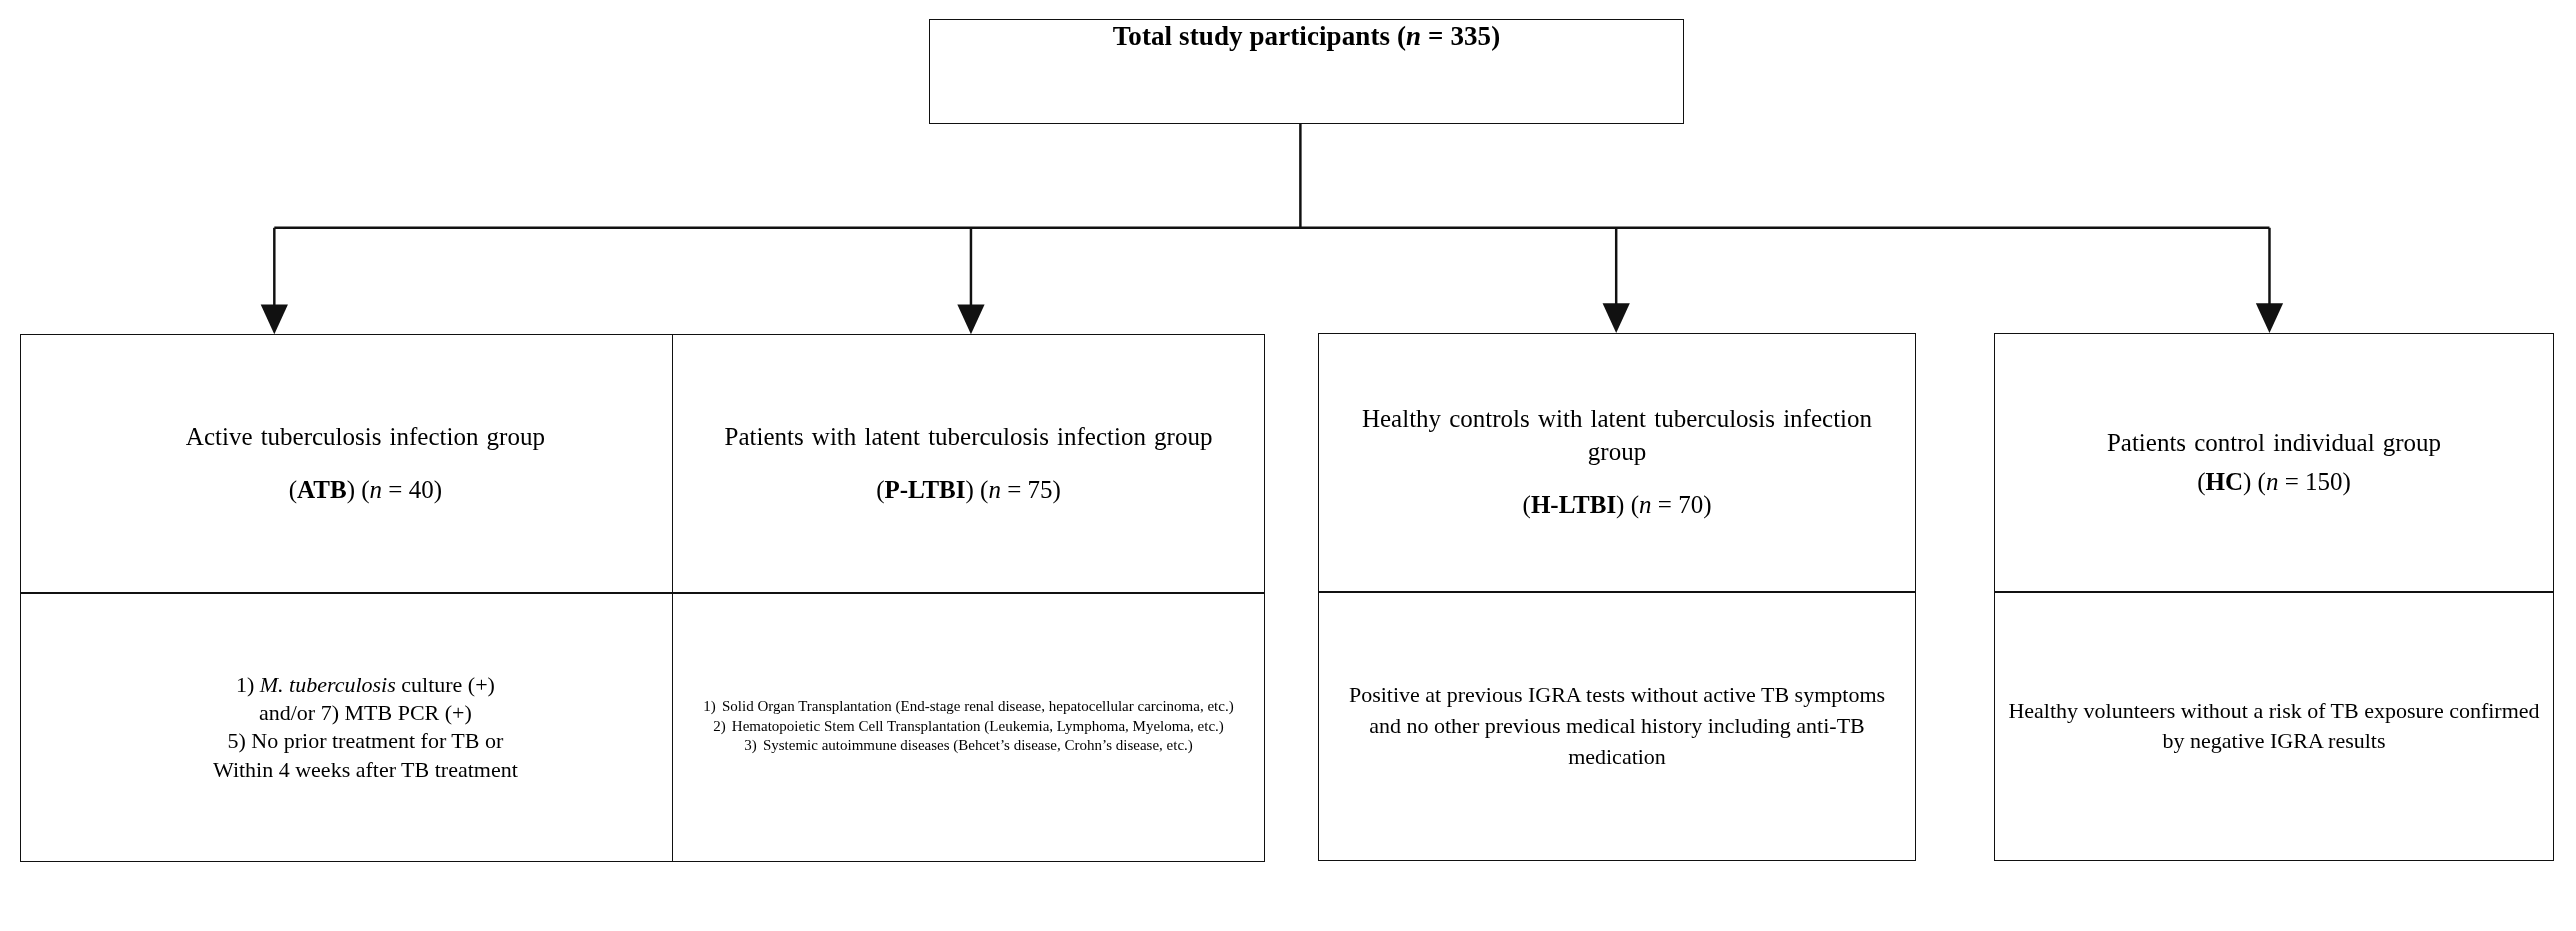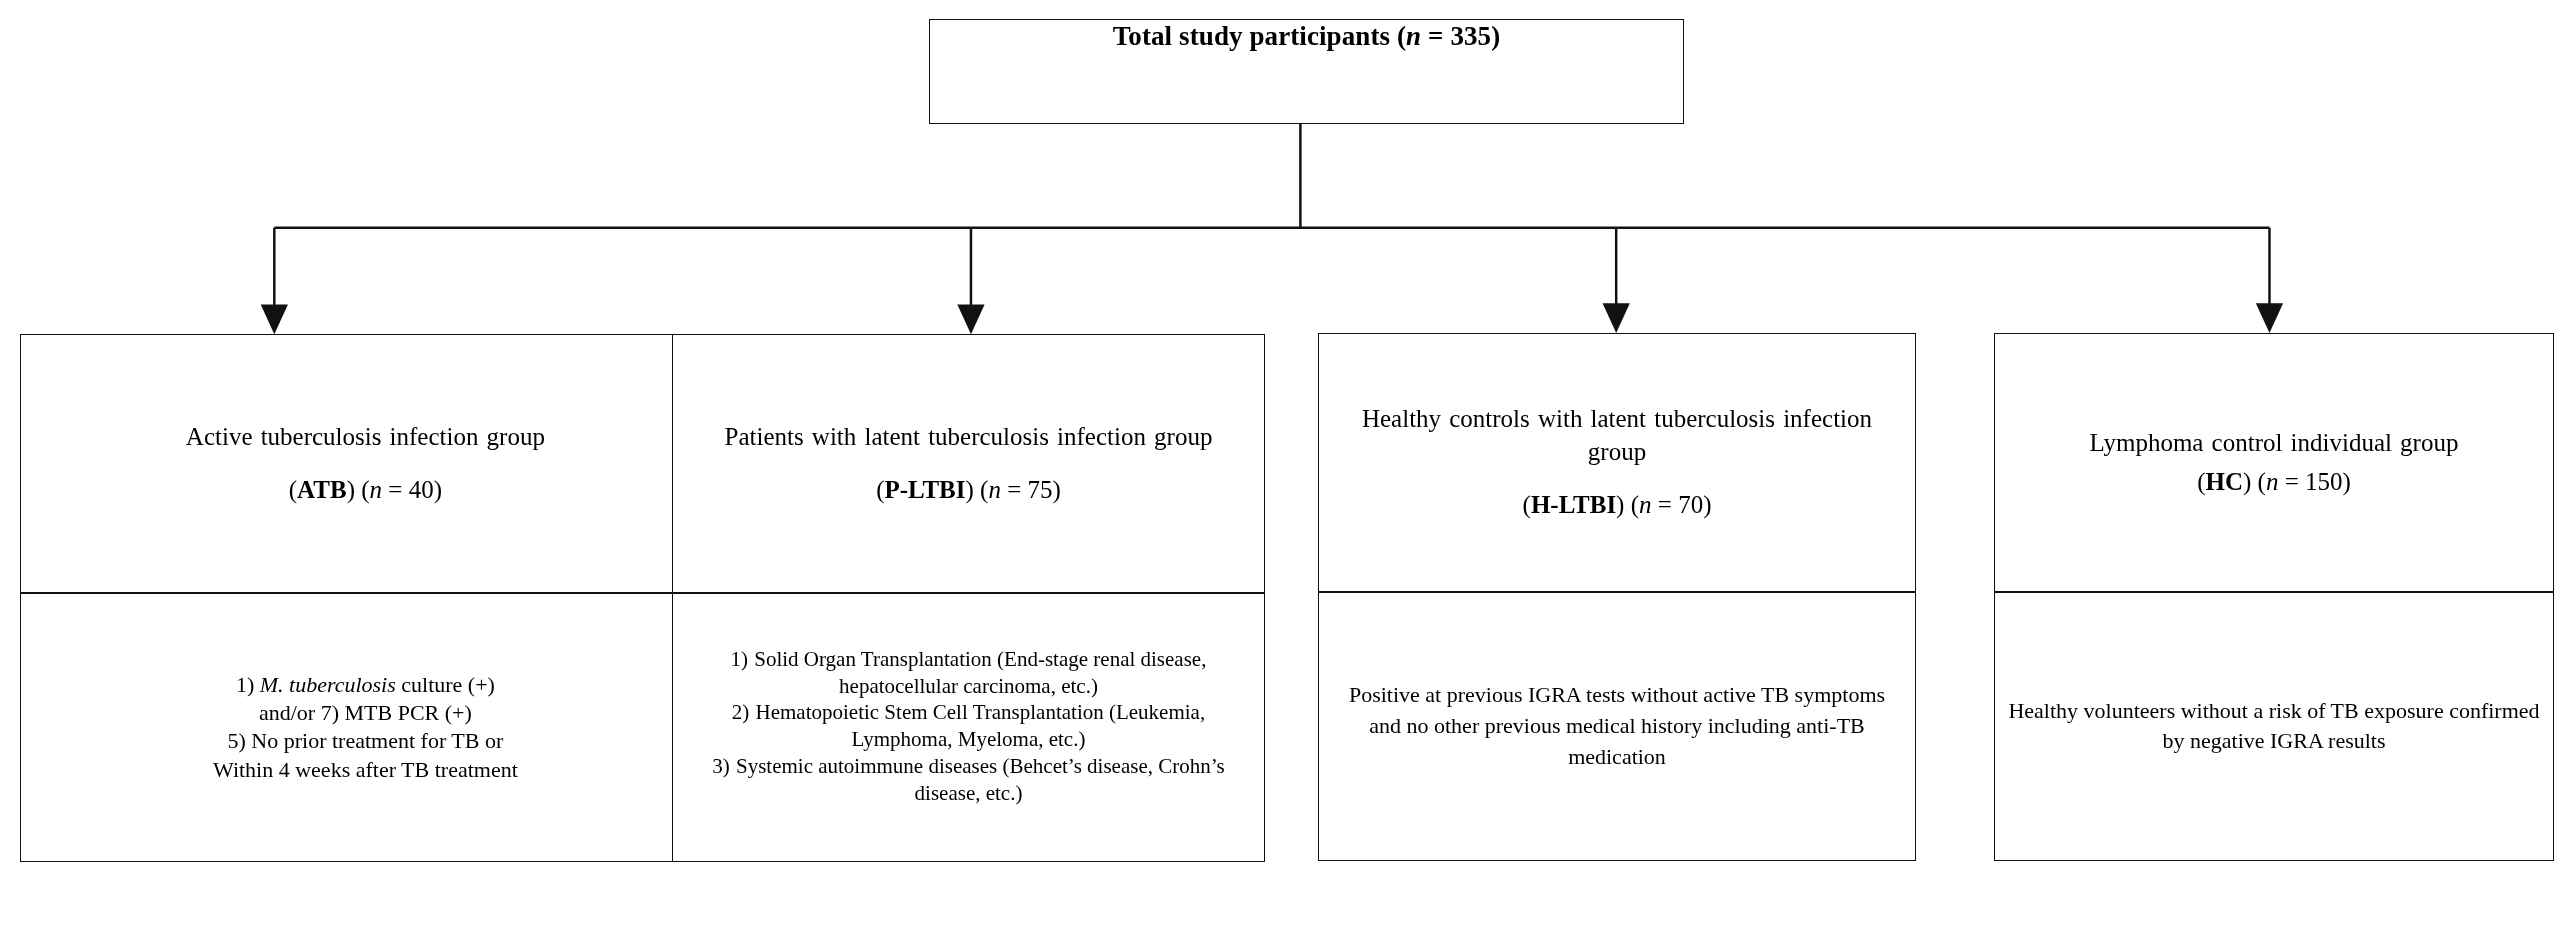--- a/index.html
+++ b/index.html
@@ -90,21 +90,21 @@
   .body-line {
     font-size: 22px;
     line-height: 1.28;
   }
   .body-para {
     font-size: 22px;
     line-height: 1.40;
   }
   .num-list {
     width: 100%;
-    font-size: 21px;
+    font-size: 15px;
     line-height: 1.28;
   }
   .num-item {
     display: block;
     text-align: center;
     text-indent: 0;
   }
   .num-item .mark { margin-right: 6.2px; }
   .ital { font-style: italic; }
   
@@ -184,21 +184,21 @@
       <div class="head-code">(<b>H-LTBI</b>) (<i class="ital">n</i> = <span>70</span>)</div>
     </div>
     <div class="node-divider"></div>
     <div class="node-body">
       <div class="body-para">Positive at previous IGRA tests without active TB symptoms and no other previous medical history including anti-TB medication</div>
     </div>
   </div>
 
   <div class="node" id="node-hc">
     <div class="node-head">
-      <div class="head-name">Lymphoma control individual group</div>
+      <div class="head-name">Patients control individual group</div>
       <div class="head-code" style="margin-top:6.2px">(<b>HC</b>) (<i class="ital">n</i> = <span>150</span>)</div>
     </div>
     <div class="node-divider"></div>
     <div class="node-body">
       <div class="body-para">Healthy volunteers without a risk of TB exposure confirmed by negative IGRA results</div>
     </div>
   </div>
 
 </div>
 

